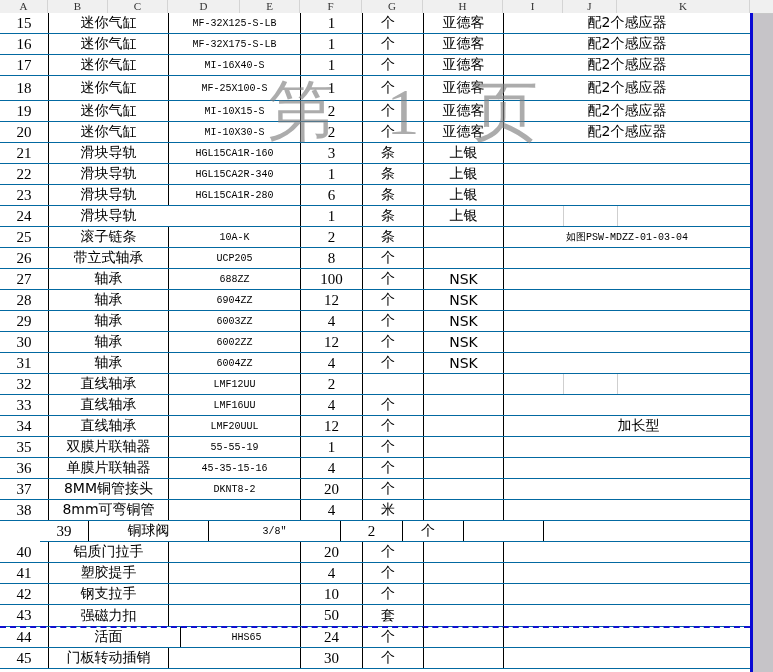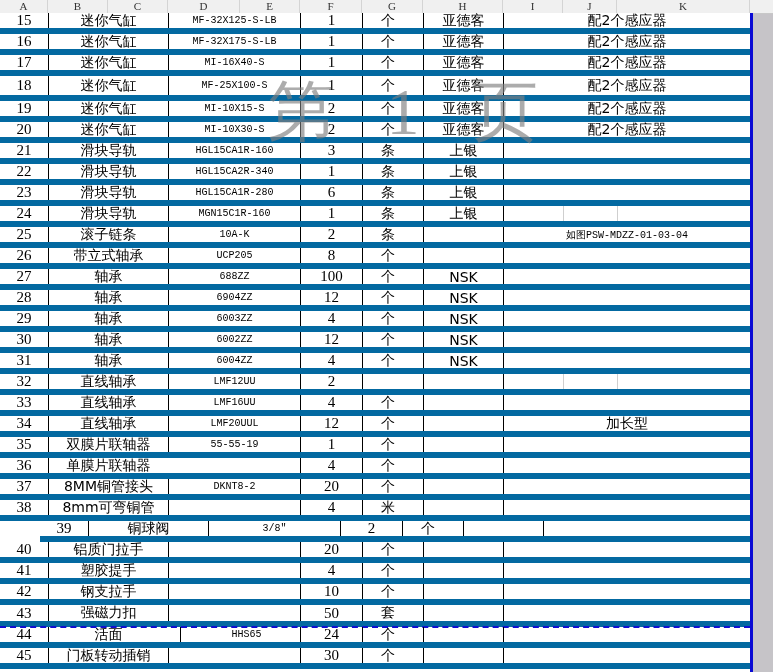--- a/index.html
+++ b/index.html
@@ -16,21 +16,21 @@
   .colhdr .h {
     position: absolute; top: 0; height: 13px; line-height: 13px;
     font-size: 11px; color: #333; text-align: center;
     font-family: "Liberation Serif", serif;
     border-right: 1px solid #d4d4d4; box-sizing: border-box;
   }
   .sheet {
     position: absolute; left: 0; top: 13px; width: 750px; height: 659px;
     background: #fff;
   }
-  .row { position: absolute; left: 0; width: 750px; border-bottom: 6px solid #0369a1; box-sizing: border-box; }
+  .row { position: absolute; left: 0; width: 750px; border-bottom: 1px solid #0369a1; box-sizing: border-box; }
   .cell {
     position: absolute; top: 0; height: 100%;
     display: flex; align-items: center; justify-content: center;
     box-sizing: border-box; font-size: 14px; white-space: nowrap; overflow: visible;
   }
   .cell.bl { border-left: 1px solid #000; }
   .cjk { font-family: "DejaVu Sans", sans-serif; font-size: 14px; letter-spacing: 0px; }
   .mono { font-family: "Liberation Mono", "DejaVu Sans Mono", monospace; font-size: 10px; }
   .num { font-family: "Liberation Serif", serif; font-size: 15px; }
   .unit { justify-content: flex-start; padding-left: 18px; }
@@ -144,21 +144,20 @@
     <div class="cell cjk bl" style="left:48px;width:120px">滑块导轨</div>
     <div class="cell mono bl" style="left:168px;width:132px">HGL15CA1R-280</div>
     <div class="cell num bl" style="left:300px;width:62px">6</div>
     <div class="cell cjk bl unit" style="left:362px;width:61px">条</div>
     <div class="cell cjk bl" style="left:423px;width:80px">上银</div>
     <div class="cell cjk bl" style="left:503px;width:247px"></div>
   </div>
     <div class="row" style="top: 193px; height: 21px;">
     <div class="cell num" style="left:0;width:48px">24</div>
     <div class="cell cjk bl" style="left:48px;width:120px">滑块导轨</div>
-    <div class="cell mono bl" style="left:168px;width:132px">MGN15C1R-160</div>
     <div class="cell num bl" style="left:300px;width:62px">1</div>
     <div class="cell cjk bl unit" style="left:362px;width:61px">条</div>
     <div class="cell cjk bl" style="left:423px;width:80px">上银</div>
     <div class="cell cjk bl" style="left:503px;width:247px"></div>
   <div class="gridfaint" style="left: 563px;"></div>
       <div class="gridfaint" style="left: 617px;"></div>
     </div>
     <div class="row" style="top: 214px; height: 21px;">
     <div class="cell num" style="left:0;width:48px">25</div>
     <div class="cell cjk bl" style="left:48px;width:120px">滚子链条</div>
@@ -242,34 +241,35 @@
     <div class="cell cjk bl" style="left:423px;width:80px"></div>
     <div class="cell cjk bl" style="left:503px;width:247px"></div>
   </div>
     <div class="row" style="top: 403px; height: 21px;">
     <div class="cell num" style="left:0;width:48px">34</div>
     <div class="cell cjk bl" style="left:48px;width:120px">直线轴承</div>
     <div class="cell mono bl" style="left:168px;width:132px">LMF20UUL</div>
     <div class="cell num bl" style="left:300px;width:62px">12</div>
     <div class="cell cjk bl unit" style="left:362px;width:61px">个</div>
     <div class="cell cjk bl" style="left:423px;width:80px"></div>
-    <div class="cell cjk bl" style="left:503px;width:247px">加长型</div>
+    <div class="cell cjk bl" style="left:503px;width:270px">加长型</div>
   </div>
     <div class="row" style="top: 424px; height: 21px;">
     <div class="cell num" style="left:0;width:48px">35</div>
     <div class="cell cjk bl" style="left:48px;width:120px">双膜片联轴器</div>
     <div class="cell mono bl" style="left:168px;width:132px">55-55-19</div>
     <div class="cell num bl" style="left:300px;width:62px">1</div>
     <div class="cell cjk bl unit" style="left:362px;width:61px">个</div>
     <div class="cell cjk bl" style="left:423px;width:80px"></div>
     <div class="cell cjk bl" style="left:503px;width:247px"></div>
   </div>
     <div class="row" style="top: 445px; height: 21px;">
     <div class="cell num" style="left:0;width:48px">36</div>
     <div class="cell cjk bl" style="left:48px;width:120px">单膜片联轴器</div>
+    <div class="cell mono bl" style="left:168px;width:132px">45-35-15-16</div>
     <div class="cell num bl" style="left:300px;width:62px">4</div>
     <div class="cell cjk bl unit" style="left:362px;width:61px">个</div>
     <div class="cell cjk bl" style="left:423px;width:80px"></div>
     <div class="cell cjk bl" style="left:503px;width:247px"></div>
   </div>
     <div class="row" style="top: 466px; height: 21px;">
     <div class="cell num" style="left:0;width:48px">37</div>
     <div class="cell cjk bl" style="left:48px;width:120px">8MM铜管接头</div>
     <div class="cell mono bl" style="left:168px;width:132px">DKNT8-2</div>
     <div class="cell num bl" style="left:300px;width:62px">20</div>

